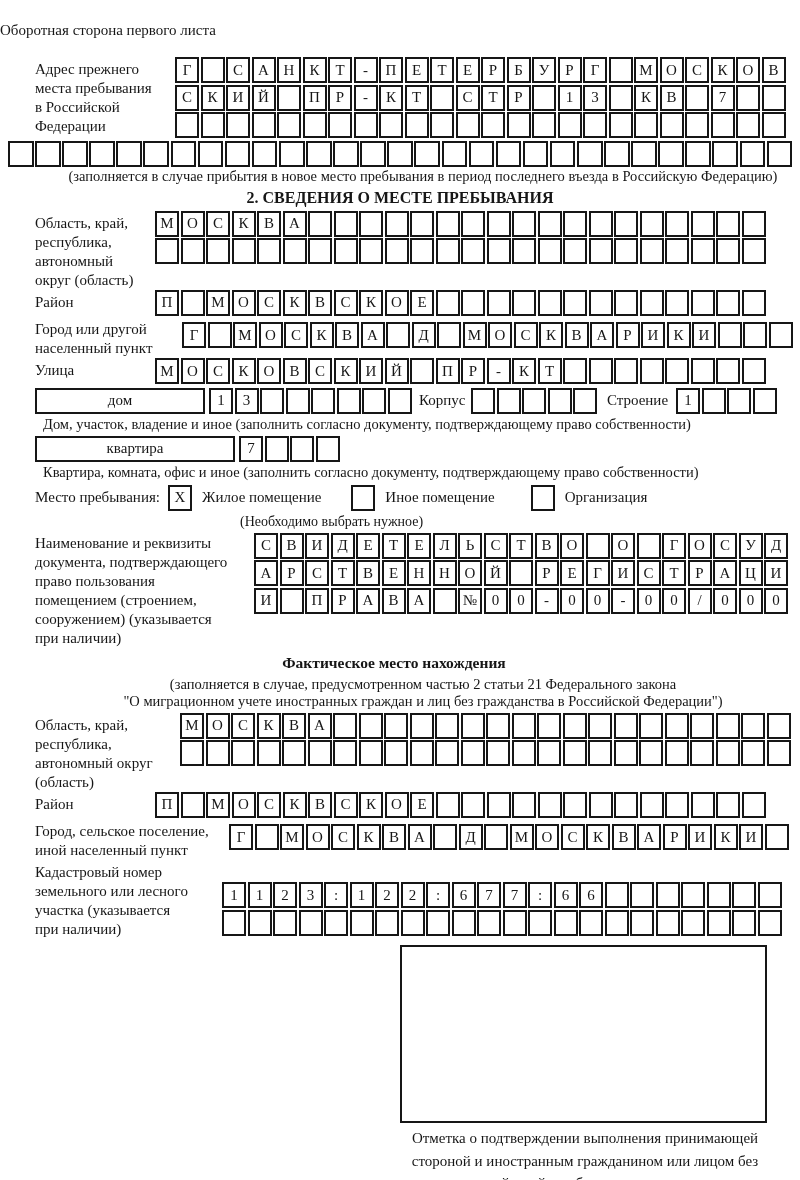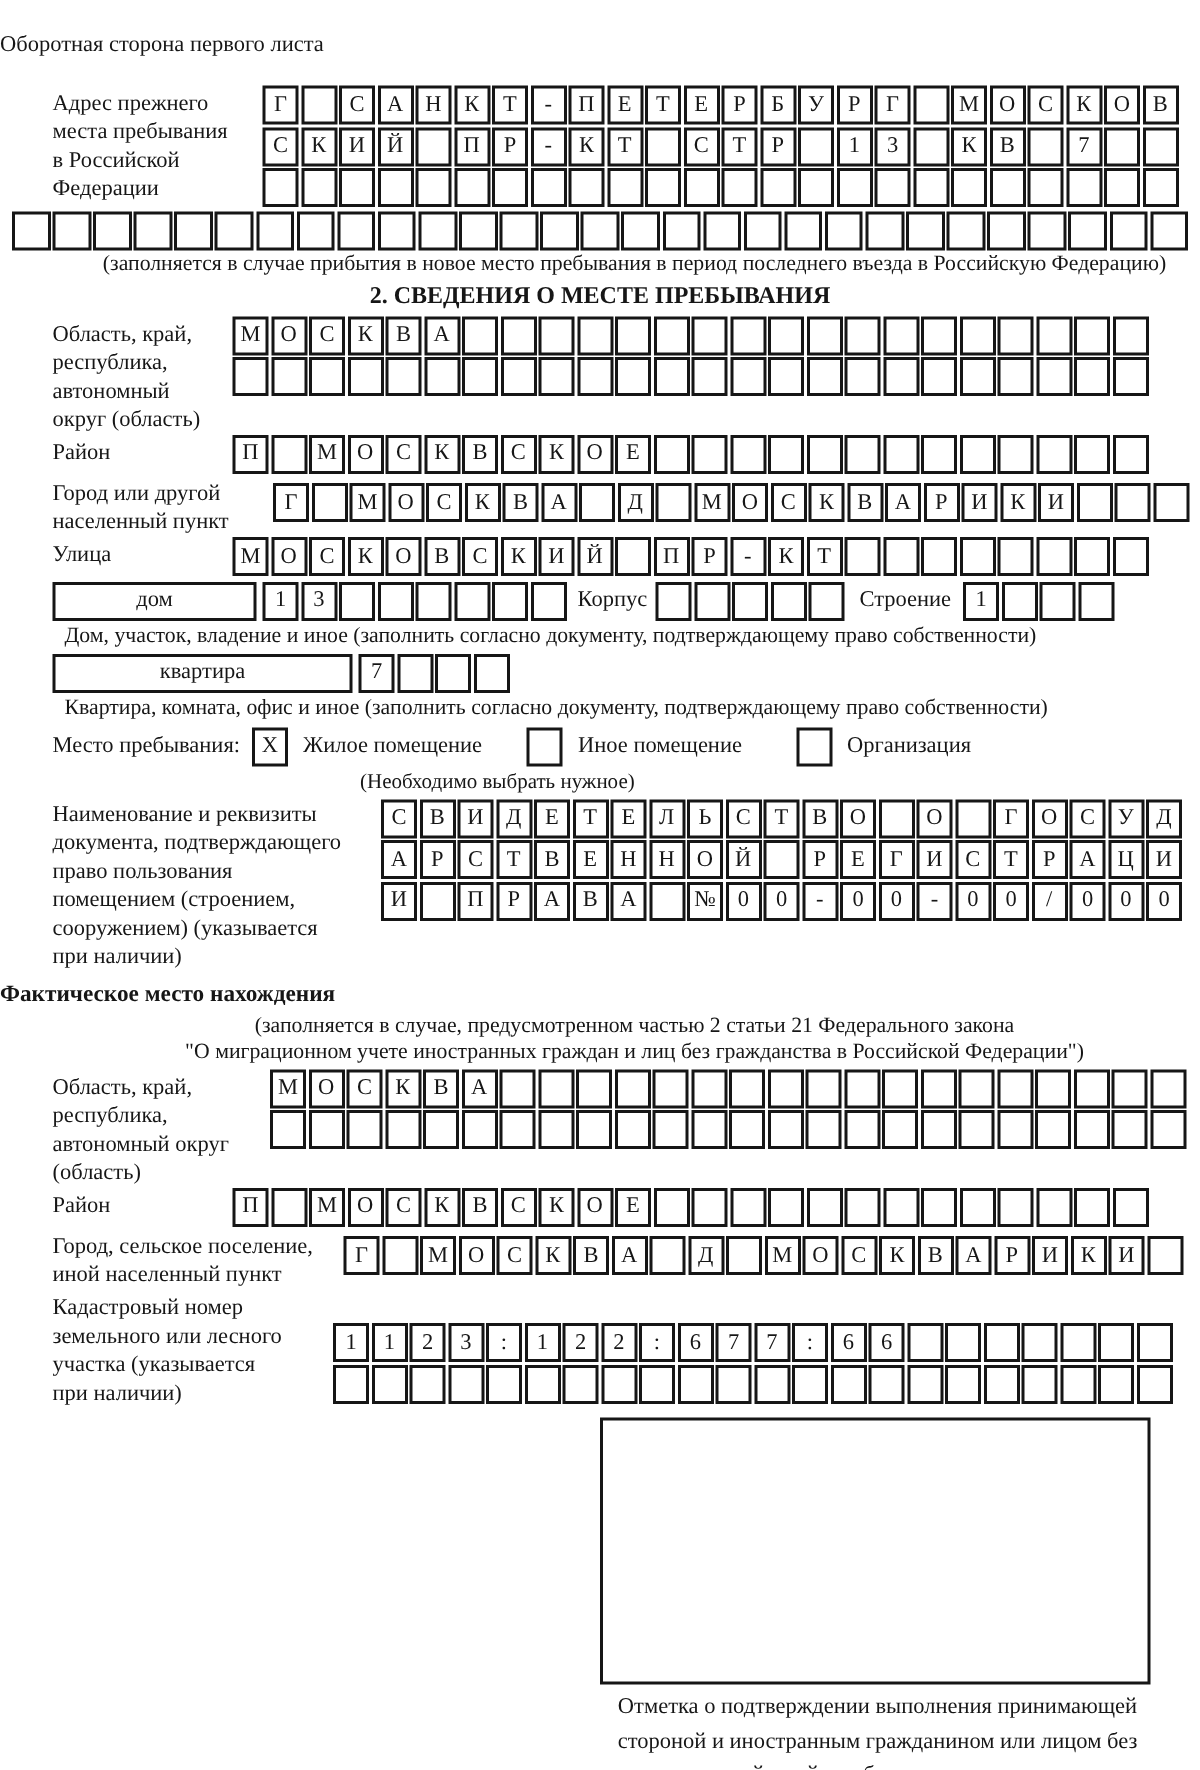--- a/index.html
+++ b/index.html
@@ -29,28 +29,28 @@
     margin-right:1.5px;
     display:inline-flex;align-items:center;justify-content:center;
     font-size:15px;line-height:1;
     background:#fff;
   }
   .fullrow{display:flex;padding-left:8px;margin-top:1px;}
   .fullrow .cell{width:25.6px;}
   .note-center{text-align:center;font-size:14.5px;line-height:17px;margin-top:1px;margin-left:46px;}
   .note-left{padding-left:43px;font-size:14.5px;line-height:17px;margin:2px 0 3px 0;}
   .sec-title{text-align:center;font-weight:bold;font-size:16px;margin:3px 0 3px 0;line-height:20px;}
-  .sub-title{text-align:left;font-weight:bold;font-size:15.5px;margin:5px 12px 3px 0;line-height:20px;}
+  .sub-title{text-align:center;font-weight:bold;font-size:15.5px;margin:5px 12px 3px 0;line-height:20px;}
   .inline-row{display:flex;align-items:center;padding-left:35px;font-size:15px;}
   .wide-box{
     box-sizing:border-box;height:26px;border:2px solid #161616;
     display:flex;align-items:center;justify-content:center;
     font-size:15px;flex:0 0 auto;background:#fff;
   }
-  .wb170{width:136px;margin-right:4px;text-align:center;}
+  .wb170{width:170px;margin-right:4px;text-align:center;}
   .wb200{width:200px;margin-right:4px;}
   .inline-label{flex:0 0 auto;}
   .ml6{margin-left:6px;margin-right:6px;}
   .ml8{margin-left:8px;margin-right:8px;}
   .stay-row{display:flex;align-items:center;padding-left:35px;font-size:15px;margin-top:3px;height:28px;}
   .stay-row .cell{margin:0 10px 0 8px;}
   .stay-row .gap30{margin-left:30px;}
   .stay-row .gap36{margin-left:36px;}
   .hint{padding-left:240px;font-size:14px;line-height:18px;margin-top:1px;}
   .mt5{margin-top:5px;}

